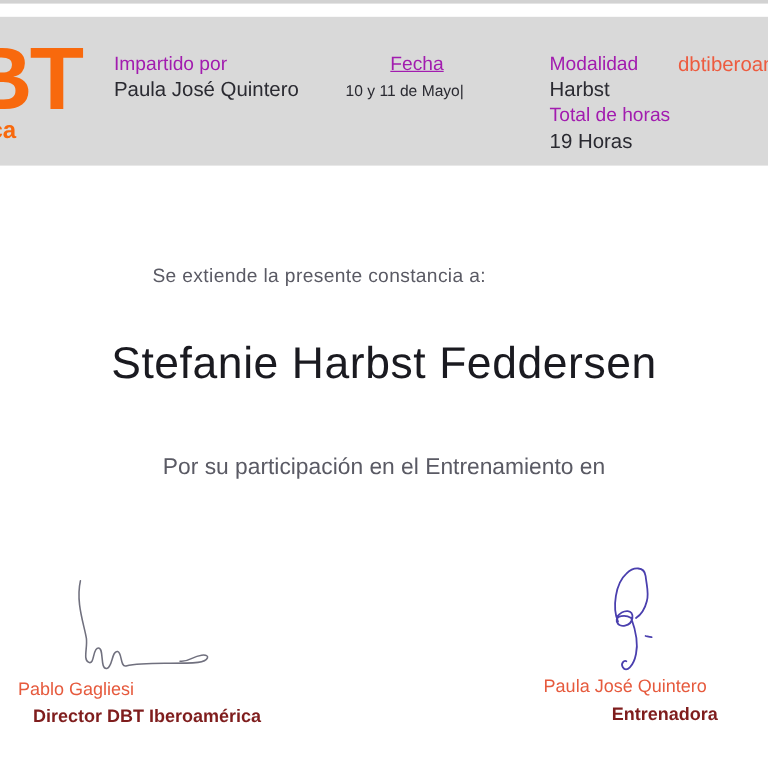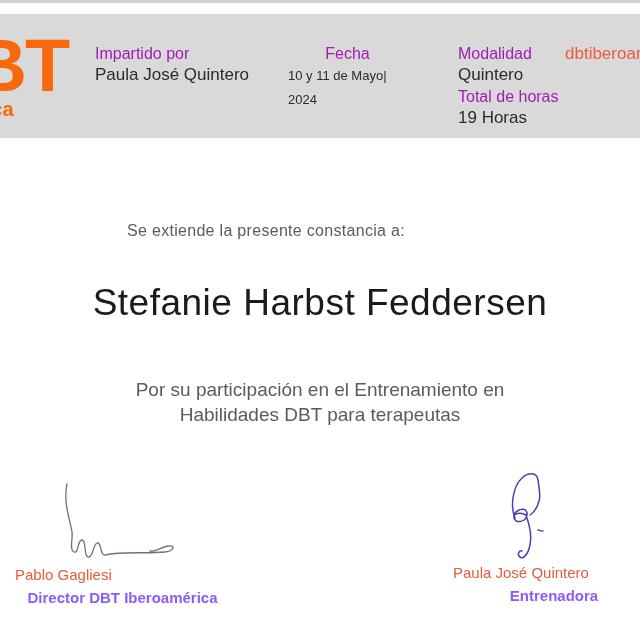--- a/index.html
+++ b/index.html
@@ -34,21 +34,21 @@
     color: #f8690d;
     white-space: nowrap;
   }
   .hcol { position: absolute; top: 30px; white-space: nowrap; }
   .h-label { font-size: 16px; line-height: 20px; color: #a21caf; }
   .h-value { font-size: 17px; line-height: 21px; color: #2a2a31; }
   .h-value2 { font-size: 13px; line-height: 24px; color: #2a2a31; }
   .h-label-2nd { margin-top: 2px; }
   .col-impartido { left: 95px; }
   .col-fecha { left: 288px; }
-  .col-fecha .h-label { width: 119px; text-align: center; }
+  .col-fecha .h-label { width: 119px; text-align: center; text-decoration: underline; }
   .col-modalidad { left: 458px; }
   .col-website { left: 565px; }
   .website { font-size: 17px; line-height: 20px; color: #ed5b3f; }
   .intro {
     position: absolute; top: 221px; left: 0; width: 532px;
     text-align: center;
     font-size: 16px; line-height: 20px;
     letter-spacing: 0.3px;
     color: #5a5a64;
   }
@@ -69,21 +69,21 @@
   .sig-left-svg { left: 50px; top: 462px; }
   .sig-right-svg { left: 494px; top: 458px; }
   .sig-name {
     position: absolute; 
     font-size: 15px; line-height: 19px; font-weight: 400;
     color: #e65a3d; white-space: nowrap;
   }
   .sig-role {
     position: absolute; text-align: center;
     font-size: 15px; line-height: 19px; font-weight: 600;
-    color: #8b5cf6; white-space: nowrap;
+    color: #7f1d1d; white-space: nowrap;
   }
   .sig-left-name { left: 15px; top: 565px; width: 215px; }
   .sig-left-role { left: 10px; top: 588px; width: 225px; }
   .sig-right-name { left: 453px; top: 563px; width: 180px; }
   .sig-right-role { left: 464px; top: 586px; width: 180px; }
 </style>
 </head>
 <body>
 
 <div class="top-strip"></div>
@@ -93,42 +93,40 @@
   <div class="logo-sub">Iberoamérica</div>
 
   <div class="hcol col-impartido">
     <div class="h-label">Impartido por</div>
     <div class="h-value">Paula José Quintero</div>
   </div>
 
   <div class="hcol col-fecha">
     <div class="h-label">Fecha</div>
     <div class="h-value2">10 y 11 de Mayo|</div>
-    <div class="h-value2">2024</div>
   </div>
 
   <div class="hcol col-modalidad">
     <div class="h-label">Modalidad</div>
-    <div class="h-value">Quintero</div>
+    <div class="h-value">Harbst</div>
     <div class="h-label h-label-2nd">Total de horas</div>
     <div class="h-value">19 Horas</div>
   </div>
 
   <div class="hcol col-website">
     <div class="website">dbtiberoam</div>
   </div>
 </div>
 
 <div class="intro">Se extiende la presente constancia a:</div>
 
 <div class="name">Stefanie Harbst Feddersen</div>
 
 <div class="para">
   <div>Por su participación en el Entrenamiento en</div>
-  <div>Habilidades DBT para terapeutas</div>
 </div>
 
 <svg class="sig-svg sig-left-svg" width="130" height="105" viewBox="0 0 130 105">
   <path fill="none" stroke-width="1.3" stroke-linecap="round" stroke-linejoin="round" d="M 17,22
            C 13,40 20,58 22,70
            C 23,78 19,88 24,90
            C 29,92 27,78 32,78
            C 37,78 33,96 39,95
            C 44,94 43,80 48,81
            C 52,82 50,94 55,93

